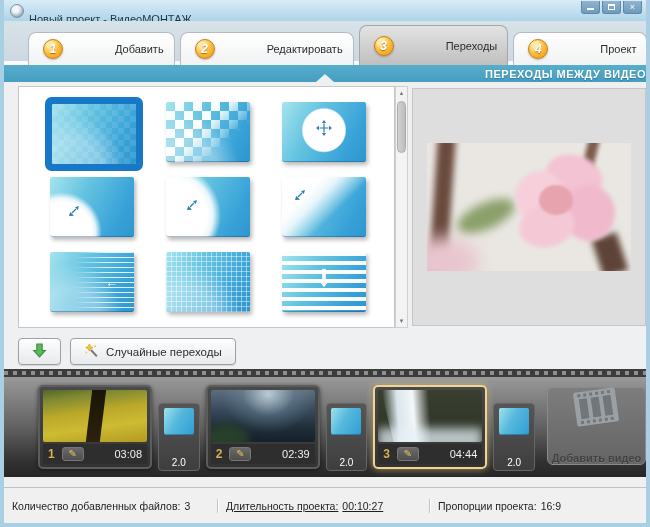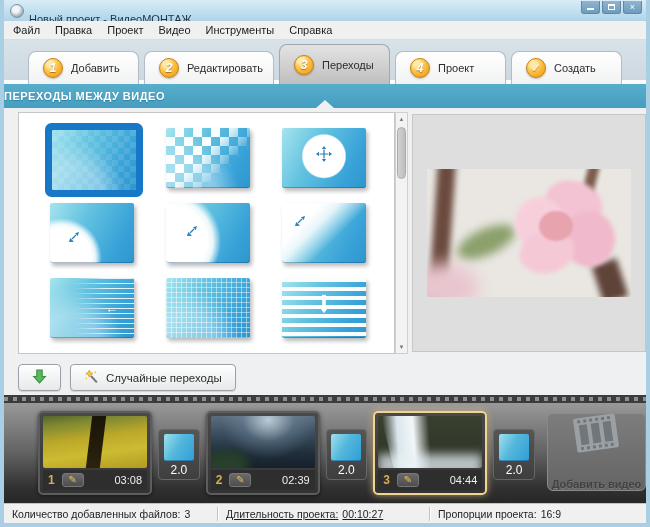--- a/index.html
+++ b/index.html
@@ -32,25 +32,25 @@
   .tabstrip::after { content:""; position:absolute; left:0; right:0; bottom:0; height:4px; background:#fbfbfb; }
   .tab { flex:1; height:33px; background:linear-gradient(#ffffff,#f1f2f3); border:1px solid #b3bcc4;
          border-bottom:none; border-radius:8px 8px 0 0; display:flex; align-items:center;
          gap:8px; padding:0 10px 0 14px; position:relative; z-index:1; }
   .tab.active { height:40px; background:linear-gradient(#e3e3e3,#bfbfbf); border-color:#a2a8ae; }
   .tab-badge { width:20px; height:20px; border-radius:50%; flex:0 0 auto;
                background:radial-gradient(circle at 35% 28%, #ffe9a8 0 18%, #fbc143 45%, #f0920e 100%);
                border:1px solid #c87f12; color:#fff; font-size:12px; font-weight:bold; font-style:italic;
                display:flex; align-items:center; justify-content:center;
                text-shadow:0 1px 1px rgba(120,60,0,.6); box-shadow:0 1px 2px rgba(0,0,0,.25); }
-  .tab-label { font-size:11px; color:#2c2c2c; }
-
-  
-  .banner { height:24px; background:linear-gradient(#57aecb,#459dc0); display:flex; align-items:center;
-            justify-content:flex-start; position:relative; flex:0 0 auto; }
+  .tab-label { font-size:11px; color:#2c2c2c;margin-left:44px; }
+
+  
+  .banner { height:17px; background:linear-gradient(#57aecb,#459dc0); display:flex; align-items:center;
+            justify-content:flex-end; position:relative; flex:0 0 auto; }
   .banner-title { color:#fff; font-size:11px; font-weight:bold; letter-spacing:.5px;
                   text-shadow:0 1px 1px rgba(0,60,80,.35); }
   .banner-arrow { position:absolute; bottom:0; left:50%; transform:translateX(-50%); width:0; height:0;
                   border-left:9px solid transparent; border-right:9px solid transparent;
                   border-bottom:8px solid #eef0f1; }
 
   
   .content { height:250px; position:relative; flex:0 0 auto; background:#eef0f1; }
   .grid-panel { position:absolute; left:14px; top:4px; width:377px; height:242px; background:#fff;
                 border:1px solid #c6c6c6; display:grid; grid-template-columns:repeat(3,84px);
@@ -156,28 +156,28 @@
           align-items:center; padding:0 5px; gap:7px; }
   .clip-num { color:#d8ae52; font-size:12px; font-weight:bold; }
   .pencil-btn { width:22px; height:14px; background:linear-gradient(#6a6a6a,#4e4e4e); border:1px solid #777;
           border-radius:3px; color:#e8c050; font-size:10px; line-height:12px; text-align:center; }
   .clip-dur { margin-left:auto; color:#f0f0f0; font-size:11px; }
   .transition-box { width:42px; margin-top:18px; background:linear-gradient(#565656,#3e3e3e); border:1px solid #666;
           border-radius:4px; padding:4px 0 2px; display:flex; flex-direction:column; align-items:center; gap:2px; }
   .mini-thumb { width:30px; height:27px; border-radius:2px;
           background:linear-gradient(120deg,#9fe2ee 0%,#55b8dc 45%,#2f9ed6 100%);
           box-shadow:inset 0 -1px 0 rgba(10,60,110,.4); }
-  .trans-dur { color:#fff; font-size:12px; }
+  .trans-dur { color:#fff; font-size:10px;margin-top:20px; }
   .add-video-btn { width:100px; height:78px; margin-left:6px; margin-top:2px; border-radius:6px;
           background:linear-gradient(#7d7d7d,#646464); border:1px solid #8a8a8a; display:flex;
           flex-direction:column; align-items:center; justify-content:center; gap:22px; }
   .add-video-label { color:#424242; font-size:11px; font-weight:bold; text-shadow:0 1px 0 rgba(255,255,255,.12); }
 
   
-  .statusbar { height:20px; margin-top:auto; background:#f0f0f0; border-top:1px solid #c2c2c2; display:flex;
+  .statusbar { height:36px; margin-top:auto; background:#f0f0f0; border-top:1px solid #c2c2c2; display:flex;
           align-items:center; font-size:10.5px; color:#1e1e1e; flex:0 0 auto; }
   .status-seg { display:flex; align-items:center; gap:4px; padding:0 8px; height:14px;
           border-right:1px solid #c2c2c2; box-shadow:1px 0 0 #fff; }
   .status-seg.s1 { width:214px; } .status-seg.s2 { width:212px;text-decoration:underline; } .status-seg.s3 { border-right:none; flex:1; }
 </style>
 </head>
 <body>
 
 <div class="window">
 
@@ -190,28 +190,20 @@
         </div>
       <div class="win-btn">
           <span class="glyph-max"></span>
         </div>
       <div class="win-btn">
           <span>×</span>
         </div>
     </div>
   </div>
 
-  <div class="menubar">
-    <span class="menu-item">Файл</span>
-    <span class="menu-item">Правка</span>
-    <span class="menu-item">Проект</span>
-    <span class="menu-item">Видео</span>
-    <span class="menu-item">Инструменты</span>
-    <span class="menu-item">Справка</span>
-  </div>
 
   <div class="tabstrip">
     <div class="tab">
       <span class="tab-badge">1</span>
       <span class="tab-label">Добавить</span>
     </div>
     <div class="tab">
       <span class="tab-badge">2</span>
       <span class="tab-label">Редактировать</span>
     </div>

